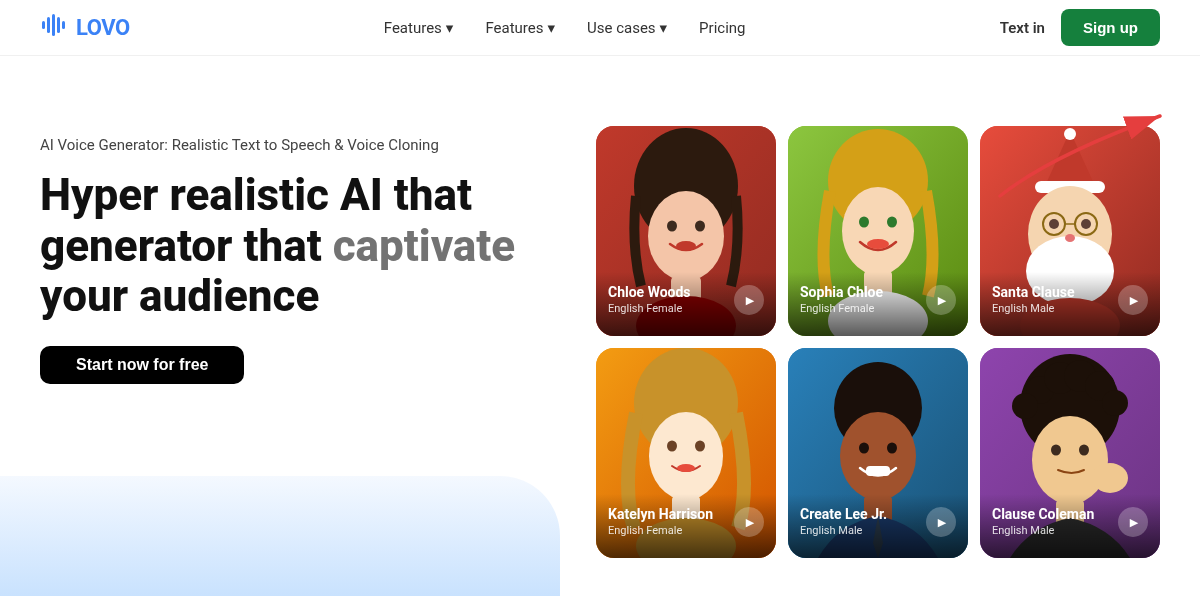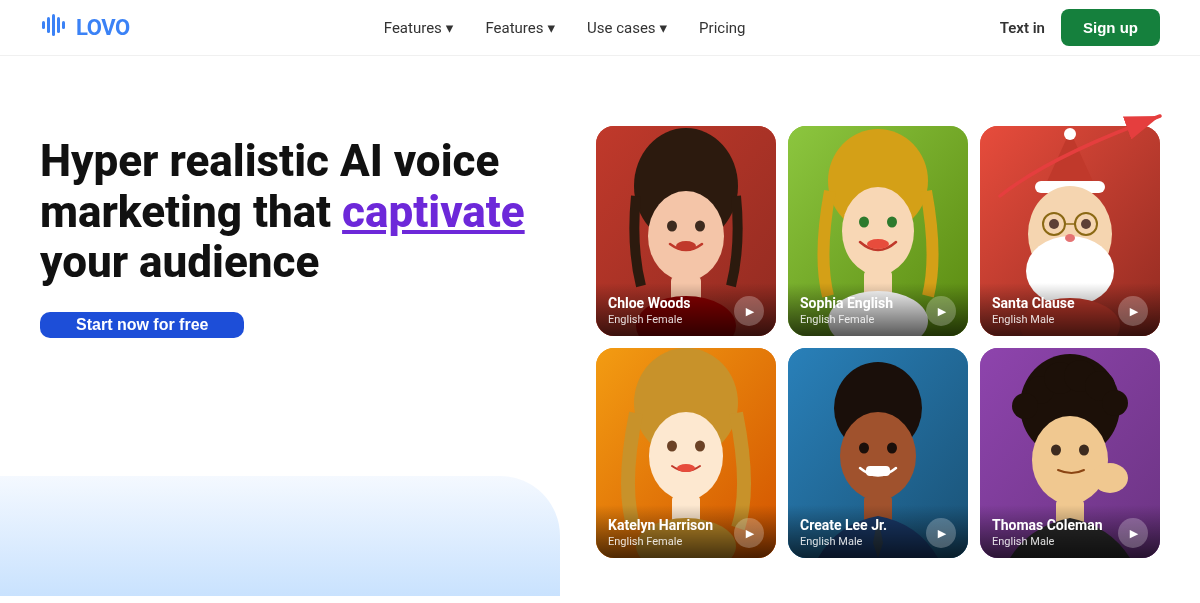--- a/index.html
+++ b/index.html
@@ -19,43 +19,43 @@
     .btn-signin { font-size: 15px; font-weight: 600; color: #333; cursor: pointer; }
     .btn-signup { background: #15803d; color: #fff; font-size: 15px; font-weight: 600; padding: 10px 22px; border-radius: 8px; cursor: pointer; border: none; }
 
     
     .main-container { display: flex; align-items: flex-start; padding: 60px 40px 0 40px; min-height: 540px; position: relative; }
 
     
     .hero-left { flex: 0 0 540px; padding-right: 40px; padding-top: 20px; }
     .hero-subtitle { font-size: 15px; color: #444; margin-bottom: 16px; }
     .hero-title { font-size: 44px; font-weight: 800; color: #111; line-height: 1.15; margin-bottom: 24px; }
-    .hero-title .highlight { color: #6d28d9; text-decoration: underline; }
+    .hero-title .highlight { color: #737373; }
     .hero-desc { font-size: 15px; color: #555; line-height: 1.6; margin-bottom: 36px; max-width: 460px; }
-    .btn-cta { background: #1d4ed8; color: #fff; font-size: 16px; font-weight: 700; padding: 4px 36px; border-radius: 10px; cursor: pointer; border: none; display: inline-block; }
+    .btn-cta { background: #000000; color: #fff; font-size: 16px; font-weight: 700; padding: 10px 36px; border-radius: 10px; cursor: pointer; border: none; display: inline-block; }
 
     
     .wave-bg {
       position: absolute; bottom: 0; left: 0; width: 560px; height: 120px;
       background: linear-gradient(180deg, rgba(219,234,254,0.3) 0%, rgba(147,197,253,0.5) 100%);
       border-radius: 0 60px 0 0;
       z-index: 0;
     }
 
     
     .voice-grid { display: grid; grid-template-columns: repeat(3, 180px); grid-template-rows: repeat(2, 210px); gap: 12px; flex: 0 0 auto; margin-left: auto; padding-top: 10px; }
     .voice-card {
       border-radius: 18px; overflow: hidden; position: relative; cursor: pointer;
       background: #ccc;
     }
     .voice-card-overlay {
       position: absolute; bottom: 0; left: 0; right: 0;
       background: linear-gradient(0deg, rgba(0,0,0,0.65) 0%, transparent 100%);
-      padding: 12px 12px 10px 12px;
-      display: flex; align-items: flex-end; justify-content: space-between;
+      padding: 12px 12px 21px 12px;
+      display: flex; align-items: flex-end; justify-content: space-between; gap: 16px;
     }
     .voice-info { }
     .voice-name { font-size: 14px; font-weight: 700; color: #fff; }
     .voice-lang { font-size: 11px; color: rgba(255,255,255,0.85); margin-top: 2px; }
     .play-btn {
       width: 30px; height: 30px; border-radius: 50%; background: rgba(255,255,255,0.25);
       display: flex; align-items: center; justify-content: center; flex-shrink: 0;
     }
     .play-btn::after { content: '▶'; color: #fff; font-size: 11px; margin-left: 2px; }
 
@@ -114,22 +114,23 @@
     <span class="btn-signin">Text in</span>
     <button class="btn-signup">Sign up</button>
   </div>
 </nav>
 
 <div class="main-container">
 
   <div class="wave-bg"></div>
 
   <div class="hero-left" style="position:relative;z-index:1;">
+    <p class="hero-subtitle">AI Voice Generator: Realistic Text to Speech &amp; Voice Cloning</p>
     <h1 class="hero-title">
-      <span>Hyper realistic AI voice marketing that </span><span class="highlight">captivate</span><span> your audience</span>
+      <span>Hyper realistic AI that generator that </span><span class="highlight">captivate</span><span> your audience</span>
     </h1>
     <button class="btn-cta">Start now for free</button>
   </div>
 
   <div class="voice-grid" style="position:relative;z-index:1;">
 
     <div class="voice-card card-chloe">
       <div class="face-container">
         <svg width="180" height="210" viewBox="0 0 180 210" xmlns="http://www.w3.org/2000/svg">
           <defs>
@@ -192,21 +193,21 @@
           <rect x="76" y="145" width="28" height="28" rx="4" fill="#f8d7b5"></rect>
 
           <ellipse cx="90" cy="195" rx="50" ry="30" fill="#fff"></ellipse>
 
           <path d="M 42 65 Q 30 130 40 170" stroke="#d4a017" stroke-width="12" fill="none"></path>
           <path d="M 138 65 Q 150 130 140 170" stroke="#d4a017" stroke-width="12" fill="none"></path>
         </svg>
       </div>
       <div class="voice-card-overlay">
         <div class="voice-info">
-          <div class="voice-name">Sophia English</div>
+          <div class="voice-name">Sophia Chloe</div>
           <div class="voice-lang">English Female</div>
         </div>
         <div class="play-btn"></div>
       </div>
     </div>
 
     <div class="voice-card card-santa">
       <div class="face-container">
         <svg width="180" height="210" viewBox="0 0 180 210" xmlns="http://www.w3.org/2000/svg">
           <defs>
@@ -351,21 +352,21 @@
 
           <path d="M 78 122 Q 92 128 104 122" stroke="#8B4513" stroke-width="2" fill="none" stroke-linecap="round"></path>
 
           <rect x="76" y="152" width="28" height="25" rx="4" fill="#f0c890"></rect>
 
           <path d="M 30 210 Q 50 178 90 170 Q 130 178 150 210" fill="#2c2c2c"></path>
         </svg>
       </div>
       <div class="voice-card-overlay">
         <div class="voice-info">
-          <div class="voice-name">Thomas Coleman</div>
+          <div class="voice-name">Clause Coleman</div>
           <div class="voice-lang">English Male</div>
         </div>
         <div class="play-btn"></div>
       </div>
     </div>
 
   </div>
 
   <div class="arrow-container" style="position:absolute; top:50px; right:30px;">
     <svg width="220" height="100" viewBox="0 0 220 100" xmlns="http://www.w3.org/2000/svg">

